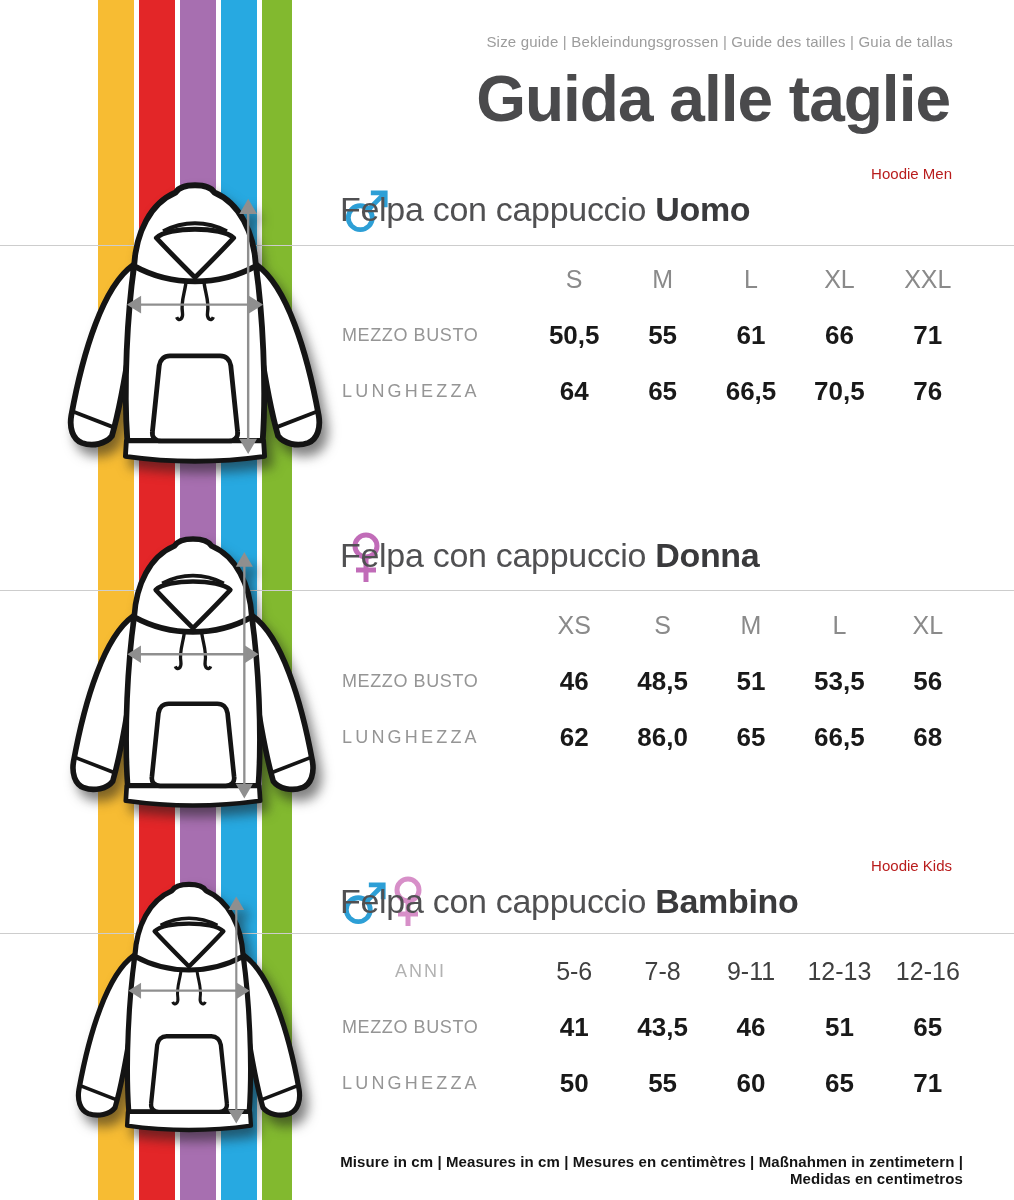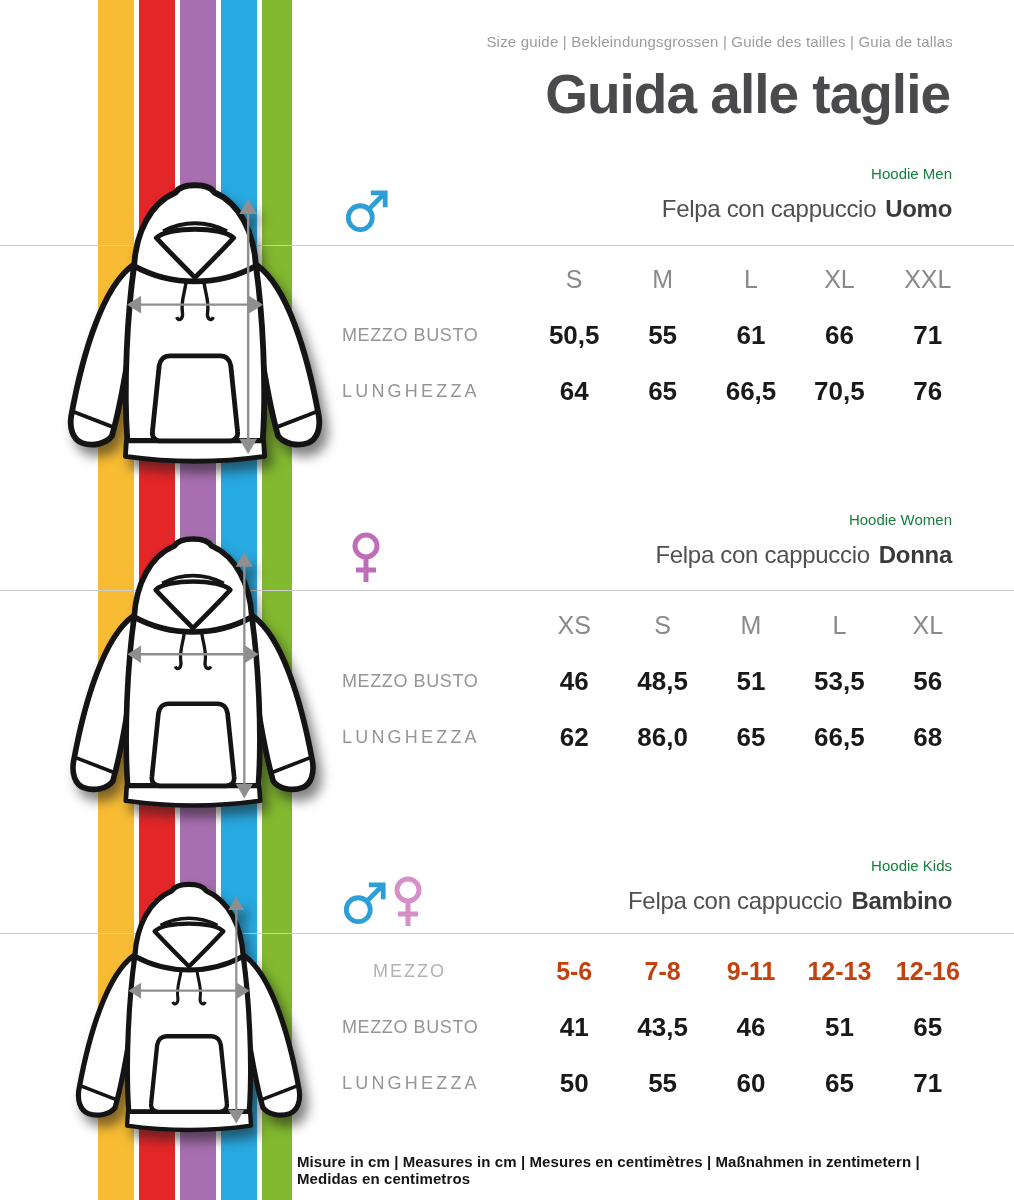--- a/index.html
+++ b/index.html
@@ -15,45 +15,45 @@
   .stripe.s3{left:221px;}
   .stripe.s4{left:262px;width:30px;}
   
   .sep{position:absolute;left:0;width:1014px;height:1px;background:#cdcdcd;z-index:1;}
   
   .hoodie{position:absolute;z-index:2;filter:drop-shadow(6px 9px 6px rgba(25,25,25,0.55));}
   
   .meta{position:absolute;left:400px;top:33px;width:553px;text-align:right;
         font-size:15px;color:#9c9c9c;letter-spacing:.2px;z-index:3;}
   .title{position:absolute;left:390px;top:62px;width:560px;text-align:right;
-         font-size:55px;font-weight:700;color:#4a4a4c;letter-spacing:-1px;z-index:3;}
+         font-size:64px;font-weight:700;color:#4a4a4c;letter-spacing:-1px;z-index:3;}
   
   .section{position:absolute;left:340px;width:635px;height:260px;z-index:3;}
   .sec-men{top:160px;} .sec-women{top:506px;} .sec-kids{top:852px;}
   .tag{position:absolute;top:4px;left:0;width:612px;height:20px;line-height:20px;
-       text-align:right;font-size:15px;color:#15803d;}
+       text-align:right;font-size:15px;color:#b91c1c;}
   .heading{position:absolute;top:26px;left:0;width:612px;height:46px;line-height:46px;
-           text-align:right;font-size:24px;color:#505052;letter-spacing:-.3px;white-space:nowrap;}
+           font-size:34px;color:#505052;letter-spacing:-.3px;white-space:nowrap;}
   .heading .h-bold{font-weight:700;color:#3a3a3c;margin-left:9px;}
   .sym{position:absolute;display:block;}
   .sym svg{display:block;}
   
   .trow{position:absolute;left:2px;width:630px;height:30px;display:flex;align-items:center;}
   .trow.r-head{top:104px;} .trow.r-mb{top:160px;} .trow.r-lu{top:216px;justify-content:flex-end;}
   .tlabel{width:104px;text-align:right;font-size:18px;font-weight:400;color:#959595;
           letter-spacing:.6px;white-space:nowrap;}
   .tlabel.ls-wide{letter-spacing:3.2px;}
   .tlabel.anni{font-weight:400;color:#b2b2b2;letter-spacing:2px;}
   .tvals{margin-left:84px;width:442px;display:flex;}
   .tvals span{flex:1;text-align:center;}
   .colhead{font-size:25px;font-weight:500;color:#8a8a8a;}
-  .agehead{font-size:25px;font-weight:700;color:#c2410c;}
+  .agehead{font-size:25px;font-weight:400;color:#404040;}
   .val{font-size:26px;font-weight:700;color:#191919;}
   
-  .footer{position:absolute;left:297px;top:1153px;width:666px;text-align:left;
+  .footer{position:absolute;left:297px;top:1153px;width:666px;text-align:right;
           font-size:15px;font-weight:700;color:#141414;z-index:3;letter-spacing:.1px;}
 </style>
 </head>
 <body>
 
 <div class="canvas">
 
   <div class="stripe s0" style="background: rgb(247, 188, 51);"></div>
   <div class="stripe s1" style="background: rgb(227, 38, 40);"></div>
   <div class="stripe s2" style="background: rgb(167, 111, 176);"></div>
@@ -186,21 +186,20 @@
         <span class="val">64</span>
         <span class="val">65</span>
         <span class="val">66,5</span>
         <span class="val">70,5</span>
         <span class="val">76</span>
       </div>
     </div>
   </div>
 
   <div class="section sec-women">
-    <div class="tag">Hoodie Women</div>
     <span class="sym" style="left: 8px; top: 26px; color: rgb(193, 108, 184);">
       <svg width="36" height="54" viewBox="0 0 36 54" fill="none" stroke="currentColor" stroke-width="5">
         <circle cx="18" cy="14" r="11"></circle>
         <path d="M18,25 L18,50"></path>
         <path d="M8,38 L28,38"></path>
       </svg>
     </span>
     <div class="heading">
       <span class="h-reg">Felpa con cappuccio</span><span class="h-bold">Donna</span>
     </div>
@@ -249,21 +248,21 @@
       <svg width="36" height="54" viewBox="0 0 36 54" fill="none" stroke="currentColor" stroke-width="5">
         <circle cx="18" cy="14" r="11"></circle>
         <path d="M18,25 L18,50"></path>
         <path d="M8,38 L28,38"></path>
       </svg>
     </span>
     <div class="heading">
       <span class="h-reg">Felpa con cappuccio</span><span class="h-bold">Bambino</span>
     </div>
     <div class="trow r-head">
-      <div class="tlabel anni">MEZZO</div>
+      <div class="tlabel anni">ANNI</div>
       <div class="tvals">
         <span class="agehead">5-6</span>
         <span class="agehead">7-8</span>
         <span class="agehead">9-11</span>
         <span class="agehead">12-13</span>
         <span class="agehead">12-16</span>
       </div>
     </div>
     <div class="trow r-mb">
       <div class="tlabel">MEZZO BUSTO</div>

